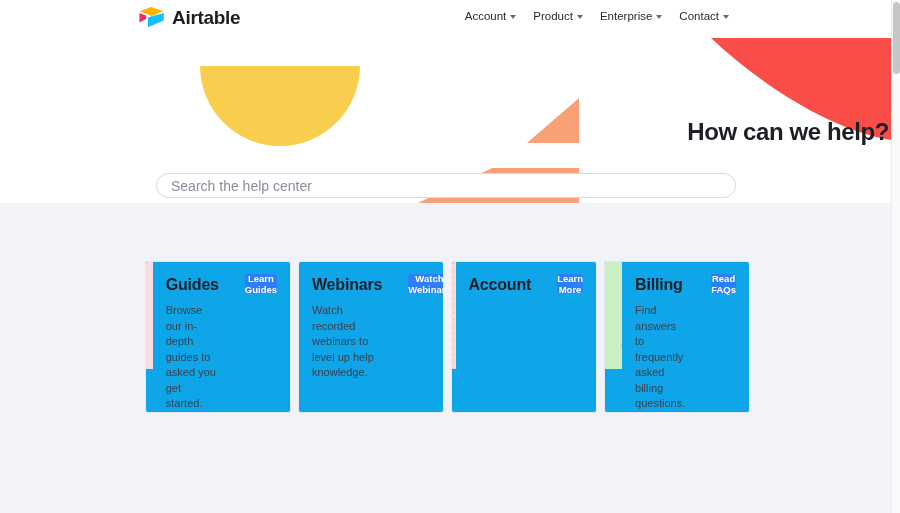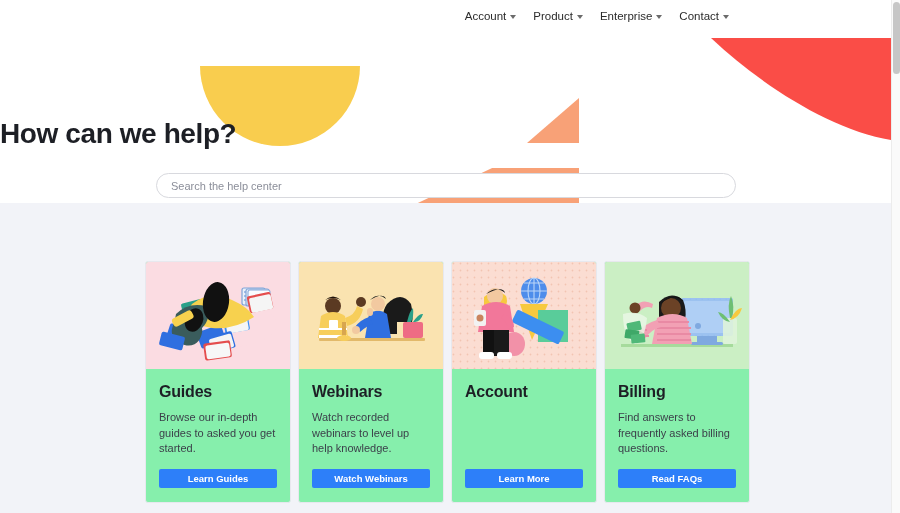--- a/index.html
+++ b/index.html
@@ -132,22 +132,22 @@
     width: 193px;
     height: 50px;
     background: #f8a177;
     clip-path: polygon(100% 0, 100% 100%, 0 100%, 55% 0);
   }
 
   .hero-title {
     position: absolute;
     left: 0; right: 2px;
     top: 80px;
-    text-align: left;
-    font-size: 28px;
+    text-align: right;
+    font-size: 24px;
     font-weight: bold;
     color: #1d1f25;
     letter-spacing: -0.4px;
     z-index: 10;
   }
 
   .search-wrap {
     position: absolute;
     left: 156px;
     top: 135px;
@@ -155,45 +155,45 @@
     z-index: 12;
   }
 
   .search-input {
     width: 100%;
     height: 25px;
     border: 1px solid #d8d9de;
     border-radius: 14px;
     background: #ffffff;
     padding: 0 14px;
-    font-size: 11px;
+    font-size: 14px;
     font-family: "Liberation Sans", sans-serif;
     color: #3a3a3a;
     outline: none;
   }
   .search-input::placeholder { color: #8b8e99; }
 
   
   .cards {
     position: absolute;
     top: 261px;
     left: 145px;
     display: flex;
     gap: 7px;
     z-index: 5;
   }
 
   .card {
     width: 146px;
-    background: #86efac;
+    background: #0ea5e9;
     border: 1px solid #e7e8ee;
     border-radius: 3px;
     overflow: hidden;
     display: flex;
-    flex-direction: column;
+    flex-direction: row;
   }
 
   .card-art {
     height: 107px;
     position: relative;
     overflow: hidden;
   }
 
   .card-body {
     padding: 14px 13px 0 13px;
@@ -251,20 +251,28 @@
 
   svg { display: block; }
 </style>
 </head>
 <body>
 
 <div class="page">
 
   <div class="header">
 
+    <div class="logo-wrap">
+      <svg class="logo-mark" viewBox="0 0 27 23">
+        <path d="M1.5 5.2 L13.3 0.9 L25.6 5.3 L13.6 9.9 Z" fill="#FCB400"></path>
+        <path d="M1.4 7.0 L1.4 16.5 L8.2 13.0 L8.2 9.5 Z" fill="#F82B60"></path>
+        <path d="M10.0 11.2 L10.0 21.3 L25.8 14.6 L25.8 7.0 Z" fill="#18BFFF"></path>
+      </svg>
+      <span class="logo-text">Airtable</span>
+    </div>
 
     <div class="nav">
       <div class="nav-item">
         <span>Account</span>
         <span class="caret"></span>
       </div>
       <div class="nav-item">
         <span>Product</span>
         <span class="caret"></span>
       </div>

